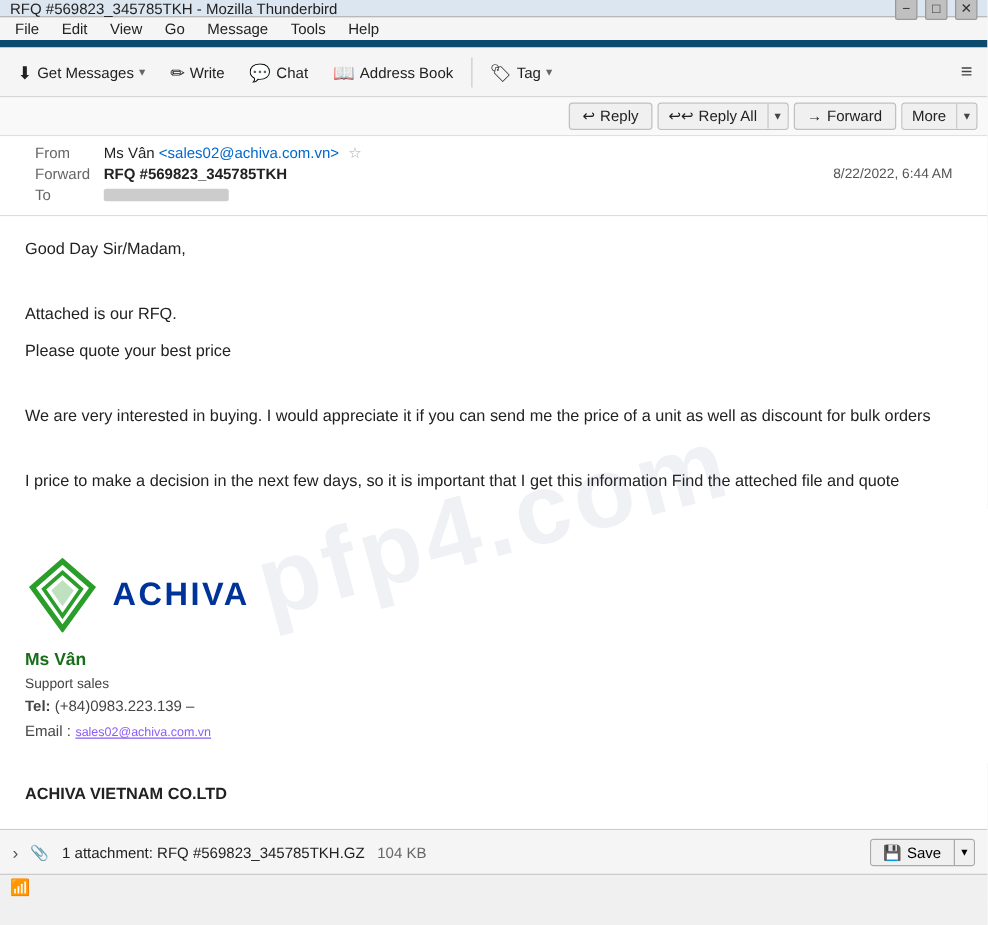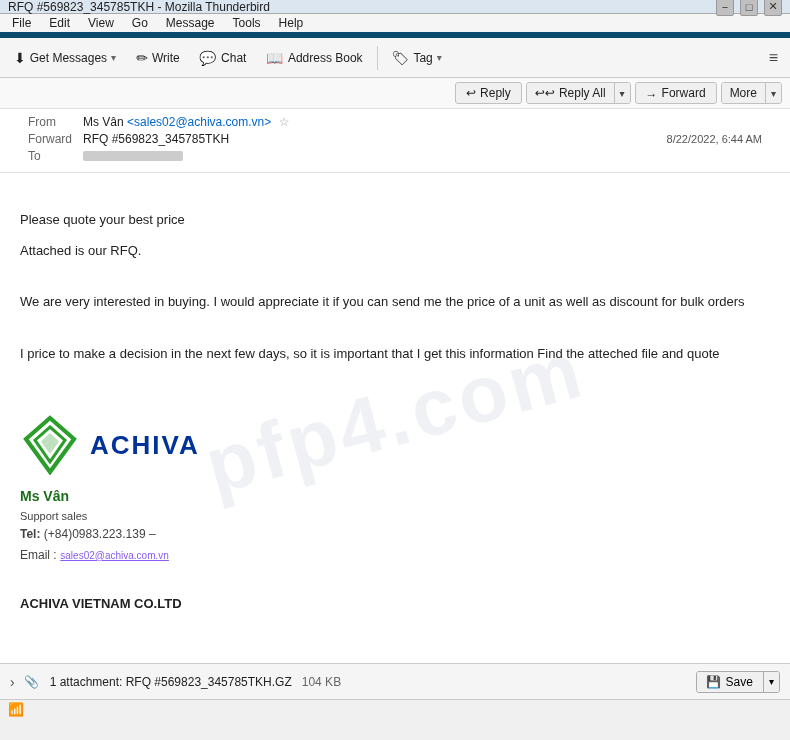--- a/index.html
+++ b/index.html
@@ -145,21 +145,21 @@
       width: 55px;
       flex-shrink: 0;
     }
     .email-meta-value { color: #222; flex: 1; }
     .email-meta-date {
       color: #555;
       font-size: 11px;
       margin-left: auto;
     }
     .star-icon { color: #aaa; margin-left: 4px; font-size: 12px; }
-    .subject-bold { font-weight: normal; }
+    .subject-bold { font-weight: bold; }
     .to-redacted {
       display: inline-block;
       width: 100px;
       height: 10px;
       background: #ccc;
       border-radius: 2px;
       vertical-align: middle;
     }
 
     
@@ -362,23 +362,24 @@
     <div class="email-meta-row">
       <span class="email-meta-label">To</span>
       <span class="to-redacted"></span>
     </div>
   </div>
 </div>
 
 <div class="email-body">
   <div class="watermark">pfp4.com</div>
   <div class="email-content">
+    <p>Good Day Sir/Madam,</p>
     <br>
+    <p>Attached is our RFQ.</p>
     <p>Please quote your best price</p>
-    <p>Attached is our RFQ.</p>
     <br>
     <p>We are very interested in buying. I would appreciate it if you can send me the price of a unit as well as discount for bulk orders</p>
     <br>
     <p>I price to make a decision in the next few days, so it is important that I get this information Find the atteched file and quote</p>
     <br>
 
     
     <div class="signature">
       
       <div class="achiva-logo">

